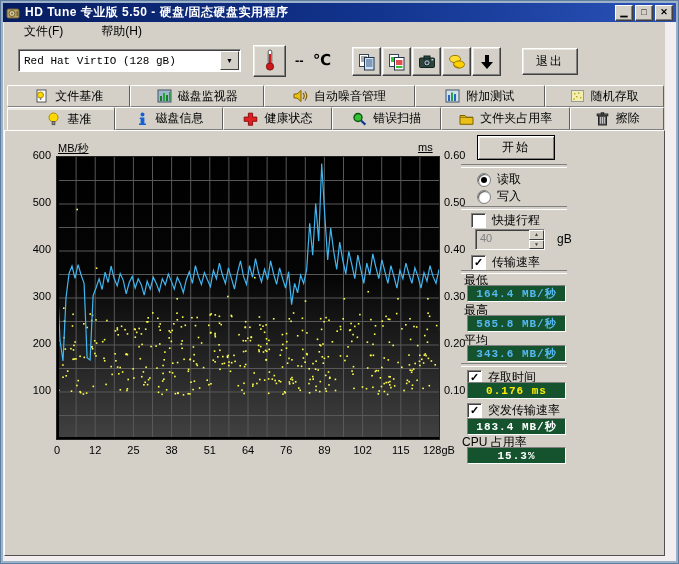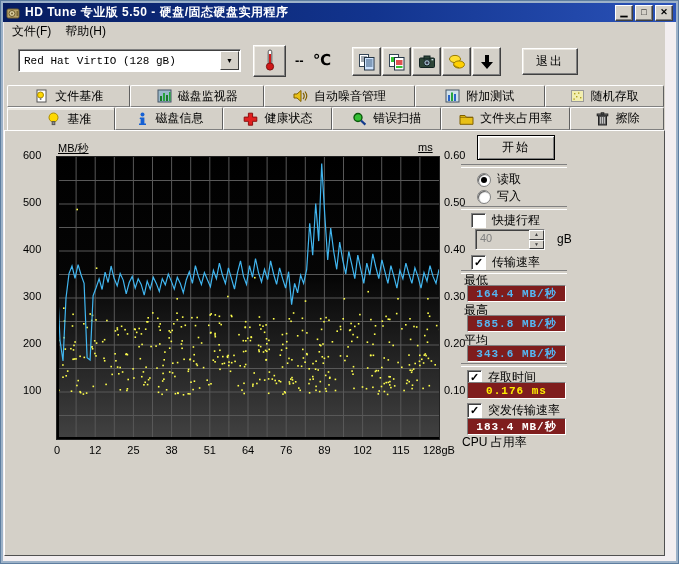--- a/index.html
+++ b/index.html
@@ -9,21 +9,21 @@
   
   .titlebar{position:absolute;left:3px;top:3px;right:3px;height:19px;
     background:linear-gradient(90deg,#071d60 0%,#12348e 55%,#2a52b8 100%);
     display:flex;align-items:center;padding:0 3px;}
   .app-icon{width:15px;height:14px;flex:0 0 auto;}
   .title-text{color:#fff;font-weight:bold;font-size:12px;margin-left:4px;flex:1;white-space:nowrap;overflow:hidden;letter-spacing:.5px;}
   .winbtn{width:16px;height:14px;background:#d4d0c8;border:1px solid;border-color:#fff #404040 #404040 #fff;
     box-shadow:inset -1px -1px 0 #808080;font:bold 9px "Liberation Sans",sans-serif;line-height:12px;text-align:center;margin-left:2px;cursor:default;}
   
   .menubar{position:absolute;left:4px;top:22px;right:14px;height:18px;background:#d4d0c8;display:flex;align-items:center;padding-left:1px;}
-  .menu-item{padding:1px 7px;}
+  .menu-item{padding:1px 19px;}
   
   .toolbar{position:absolute;left:4px;top:40px;right:14px;height:44px;background:#d4d0c8;}
   .combo{position:absolute;left:14px;top:9px;width:221px;height:21px;background:#fff;
     border:1px solid;border-color:#808080 #fff #fff #808080;box-shadow:inset 1px 1px 0 #404040;display:flex;align-items:center;}
   .combo-text{flex:1;padding-left:5px;font-family:"Liberation Mono","DejaVu Sans Mono",monospace;font-size:11px;white-space:nowrap;overflow:hidden;}
   .combo-btn{width:17px;height:17px;margin-right:1px;background:#d4d0c8;border:1px solid;border-color:#fff #404040 #404040 #fff;
     display:flex;align-items:center;justify-content:center;font-size:7px;}
   .raised{background:#d4d0c8;border:1px solid;border-color:#fff #404040 #404040 #fff;box-shadow:inset -1px -1px 0 #808080, inset 1px 1px 0 #ece9e2;}
   .temp-btn{position:absolute;left:249px;top:5px;width:31px;height:30px;display:flex;align-items:center;justify-content:center;}
   .temp-val{position:absolute;left:291px;top:13px;font-weight:bold;font-size:13px;}
@@ -42,36 +42,36 @@
   #tabrow1 .tab:nth-child(4){flex:1.28}#tabrow1 .tab:nth-child(5){flex:1.18}
   #tabrow2 .tab:nth-child(1){flex:.88}#tabrow2 .tab:nth-child(2){flex:1.05}#tabrow2 .tab:nth-child(3){flex:1.05}
   #tabrow2 .tab:nth-child(4){flex:1.05}#tabrow2 .tab:nth-child(5){flex:1.25}#tabrow2 .tab:nth-child(6){flex:.9}
   .tab .ticon{display:flex;width:15px;height:14px;flex:0 0 auto;}
   
   .content{position:absolute;left:4px;top:130px;right:14px;bottom:8px;background:#d4d0c8;
     border:1px solid;border-color:#fff #505050 #505050 #fff;}
   .plot{position:absolute;left:51px;top:25px;width:382px;height:282px;
     background:linear-gradient(180deg,#000 0%,#050505 42%,#2a2a2a 78%,#424242 100%);border:1px solid #222;}
   .axis-unit{position:absolute;font-size:11px;text-decoration:underline;}
-  .ytick{position:absolute;left:18px;width:28px;font-size:11px;}
+  .ytick{position:absolute;left:18px;width:28px;text-align:right;font-size:11px;}
   .rtick{position:absolute;left:439px;width:52px;font-size:11px;}
   .xtick{position:absolute;top:313px;font-size:11px;transform:translateX(-50%);white-space:nowrap;}
   
   .side{position:absolute;left:450px;top:0;width:212px;height:100%;}
   .sep{position:absolute;left:6px;width:106px;height:2px;border-top:1px solid #808080;border-bottom:1px solid #fff;}
   .start-btn{position:absolute;left:22px;top:4px;width:76px;height:23px;display:flex;align-items:center;justify-content:center;
     background:#d4d0c8;border:1px solid #000;box-shadow:inset 1px 1px 0 #fff, inset -1px -1px 0 #808080, inset 2px 2px 0 #ece9e2;letter-spacing:2px;}
   .radio{position:absolute;display:flex;align-items:center;gap:6px;text-align:right;}
   .circ{width:12px;height:12px;border-radius:50%;background:#fff;border:1px solid #808080;box-shadow:inset 1px 1px 1px #555;position:relative;flex:0 0 auto;}
   .circ .dot{position:absolute;inset:3px;background:#000;border-radius:50%;}
   .chk{position:absolute;display:flex;align-items:center;gap:6px;}
   .box{width:13px;height:13px;background:#fff;border:1px solid;border-color:#808080 #fff #fff #808080;box-shadow:inset 1px 1px 0 #404040;
     font:bold 11px "Liberation Sans",sans-serif;line-height:12px;text-align:center;flex:0 0 auto;}
   .lbl{position:absolute;font-size:12px;}
-  .lcd{position:absolute;left:12px;width:97px;height:15px;background:#7f1d1d;border:1px solid;border-color:#808080 #fff #fff #808080;
+  .lcd{position:absolute;left:12px;width:97px;height:15px;background:#14532d;border:1px solid;border-color:#808080 #fff #fff #808080;
     display:flex;align-items:center;justify-content:center;font:bold 11px "Liberation Mono","DejaVu Sans Mono",monospace;letter-spacing:1px;white-space:nowrap;}
   .cyan{color:#55b7f3}.yellow{color:#ffee00}.white{color:#fff}
   .spinner{position:absolute;left:20px;top:98px;width:68px;height:19px;background:#d4d0c8;
     border:1px solid;border-color:#808080 #fff #fff #808080;box-shadow:inset 1px 1px 0 #404040;display:flex;}
   .spin-val{flex:1;color:#808080;padding:2px 0 0 4px;font-size:11px;}
   .spin-btns{width:15px;display:flex;flex-direction:column;}
   .spin-btns div{flex:1;background:#d4d0c8;border:1px solid;border-color:#fff #404040 #404040 #fff;font-size:5px;line-height:6px;text-align:center;color:#404040;}
 </style>
 </head>
 <body>
@@ -839,15 +839,16 @@
         <span class="box">✓</span>
         <span>存取时间</span>
       </div>
       <div class="lcd yellow" style="top:251px">0.176 ms</div>
       <div class="chk" style="left:12px;top:271px">
         <span class="box">✓</span>
         <span>突发传输速率</span>
       </div>
       <div class="lcd white" style="top:287px">183.4 MB/秒</div>
       <span class="lbl" style="left:7px;top:303px">CPU 占用率</span>
+      <div class="lcd white" style="top:316px">15.3%</div>
     </div>
   </div>
 </div>
 
 </body></html>

